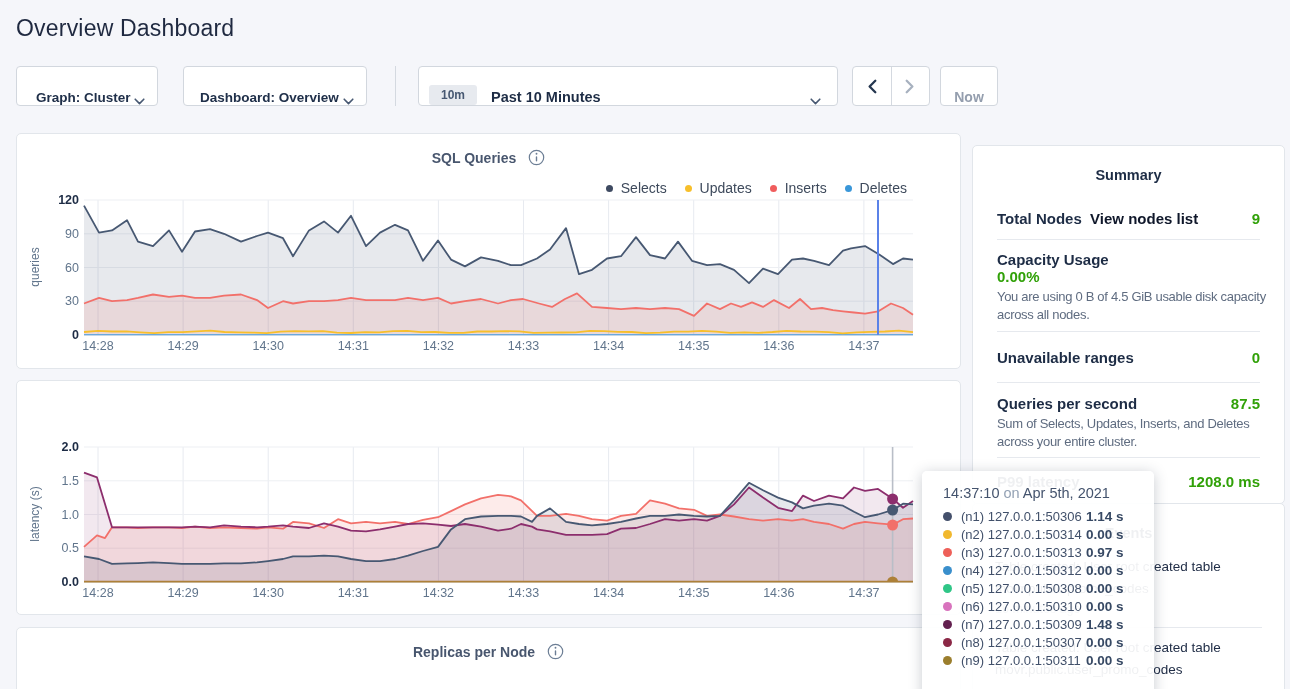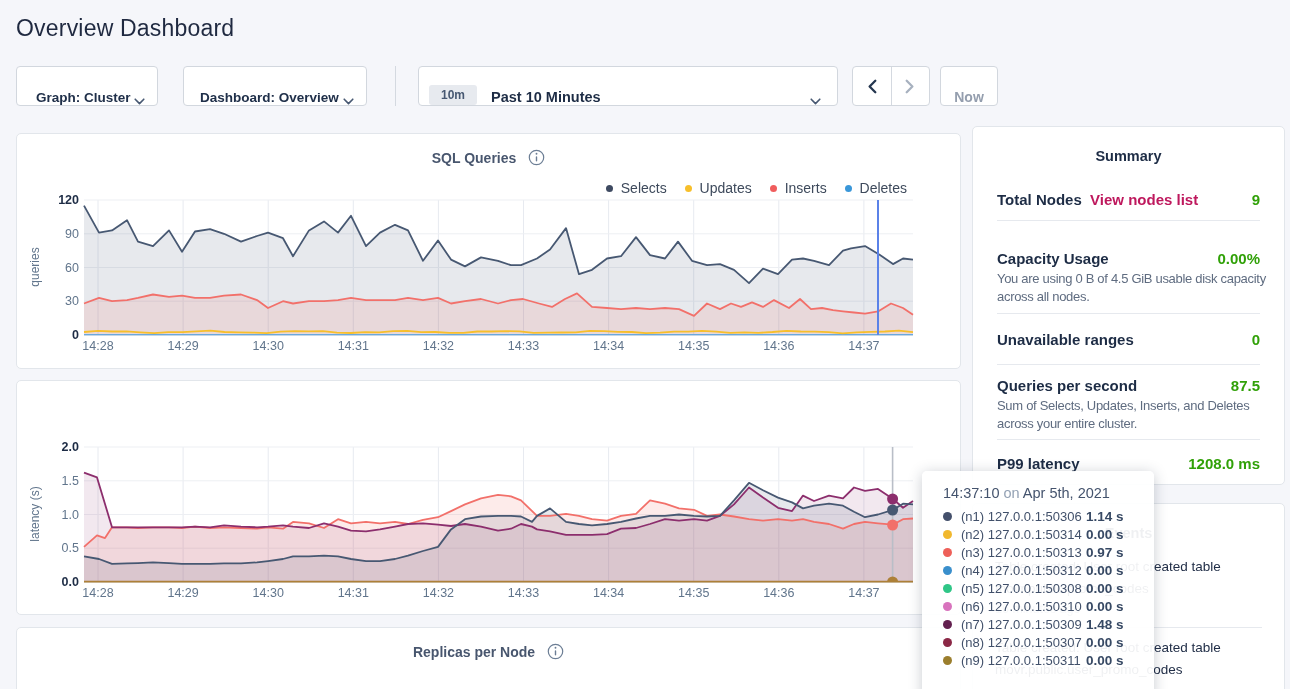--- a/index.html
+++ b/index.html
@@ -12,21 +12,21 @@
 .ptitle { text-align:center; font-size:14px; font-weight:bold; color:#48566e; }
 .ptitle.dk { color:#1d2c45; font-size:14.5px; }
 .info { display:inline-block; vertical-align:-3px; margin-left:8px; }
 .legend { position:absolute; top:46px; right:53px; font-size:14px; color:#3e4a5c; white-space:nowrap; }
 .li { margin-left:14px; }
 .dot { display:inline-block; width:7px; height:7px; border-radius:50%; margin-right:8px; vertical-align:1px; }
 .srow { display:flex; justify-content:space-between; align-items:baseline; padding:0 24px; font-size:15px; font-weight:bold; }
 .sgreen { color:#31a108; }
 .scap { padding:3px 18px 0 24px; font-size:13px; color:#5f6c80; line-height:18px; letter-spacing:-0.3px; }
 .sdiv { border-top:1px solid #e6e9ee; margin:0 24px; }
-.slink { color:#be185d; }
+.slink { color:#0f172a; }
 .tooltip { position:absolute; left:922px; top:471px; width:232px; height:230px;
   background:rgba(255,255,255,0.93); border-radius:5px; box-shadow:0 2px 14px rgba(40,50,70,0.25); z-index:10; padding:14px 0 0 21px; }
 .thead { font-size:14.5px; color:#44536d; margin-bottom:6px; }
 .thead .on { color:#93a1b4;text-align:center; }
 .trow { display:flex; align-items:center; height:18px; font-size:13px; color:#41506a; white-space:nowrap; }
 .tdot { width:9px; height:9px; border-radius:50%; margin-right:9px; flex:none; }
 .tlab { width:121px; }
 .tval { font-weight:bold; color:#374964; margin-left:4px; font-size:13.5px; }
 .earow { padding:0 22px; font-size:13.5px; color:#222f48; line-height:22px; }
 .etime { padding:2px 22px 0; font-size:12.5px; color:#8a96a8; }
@@ -168,28 +168,28 @@
 </div>
 
 <div class="panel" style="left:16px; top:627px; width:945px; height:236px;">
   <div class="ptitle" style="margin-top:15px;">Replicas per Node <span class="info"><svg width="17" height="17" viewBox="0 0 17 17">
           <circle cx="8.5" cy="8.5" r="7.2" fill="none" stroke="#6b7d94" stroke-width="1.2"></circle>
           <rect x="7.8" y="7.3" width="1.4" height="5.2" rx="0.7" fill="#6b7d94"></rect>
           <circle cx="8.5" cy="4.8" r="0.95" fill="#6b7d94"></circle>
         </svg></span></div>
 </div>
 
-<div class="panel" style="left:972px; top:126px; width:313px; height:359px;">
+<div class="panel" style="left:972px; top:145px; width:313px; height:359px;">
   <div class="ptitle dk" style="margin-top:21px;">Summary</div>
   <div class="srow" style="margin-top:27px;">
       <span>Total Nodes&nbsp;&nbsp;<span class="slink">View nodes list</span></span>
       <span class="sgreen">9</span>
     </div>
   <div class="sdiv" style="margin-top:12px;"></div>
-  <div class="srow" style="margin-top:29px;">
+  <div class="srow" style="margin-top:11px;flex-direction:column;">
       <span>Capacity Usage</span>
       <span class="sgreen">0.00%</span>
     </div>
   <div class="scap">You are using 0 B of 4.5 GiB usable disk capacity across all nodes.</div>
   <div class="sdiv" style="margin-top:7px;"></div>
   <div class="srow" style="margin-top:17px;">
       <span>Unavailable ranges</span>
       <span class="sgreen">0</span>
     </div>
   <div class="sdiv" style="margin-top:16px;"></div>

